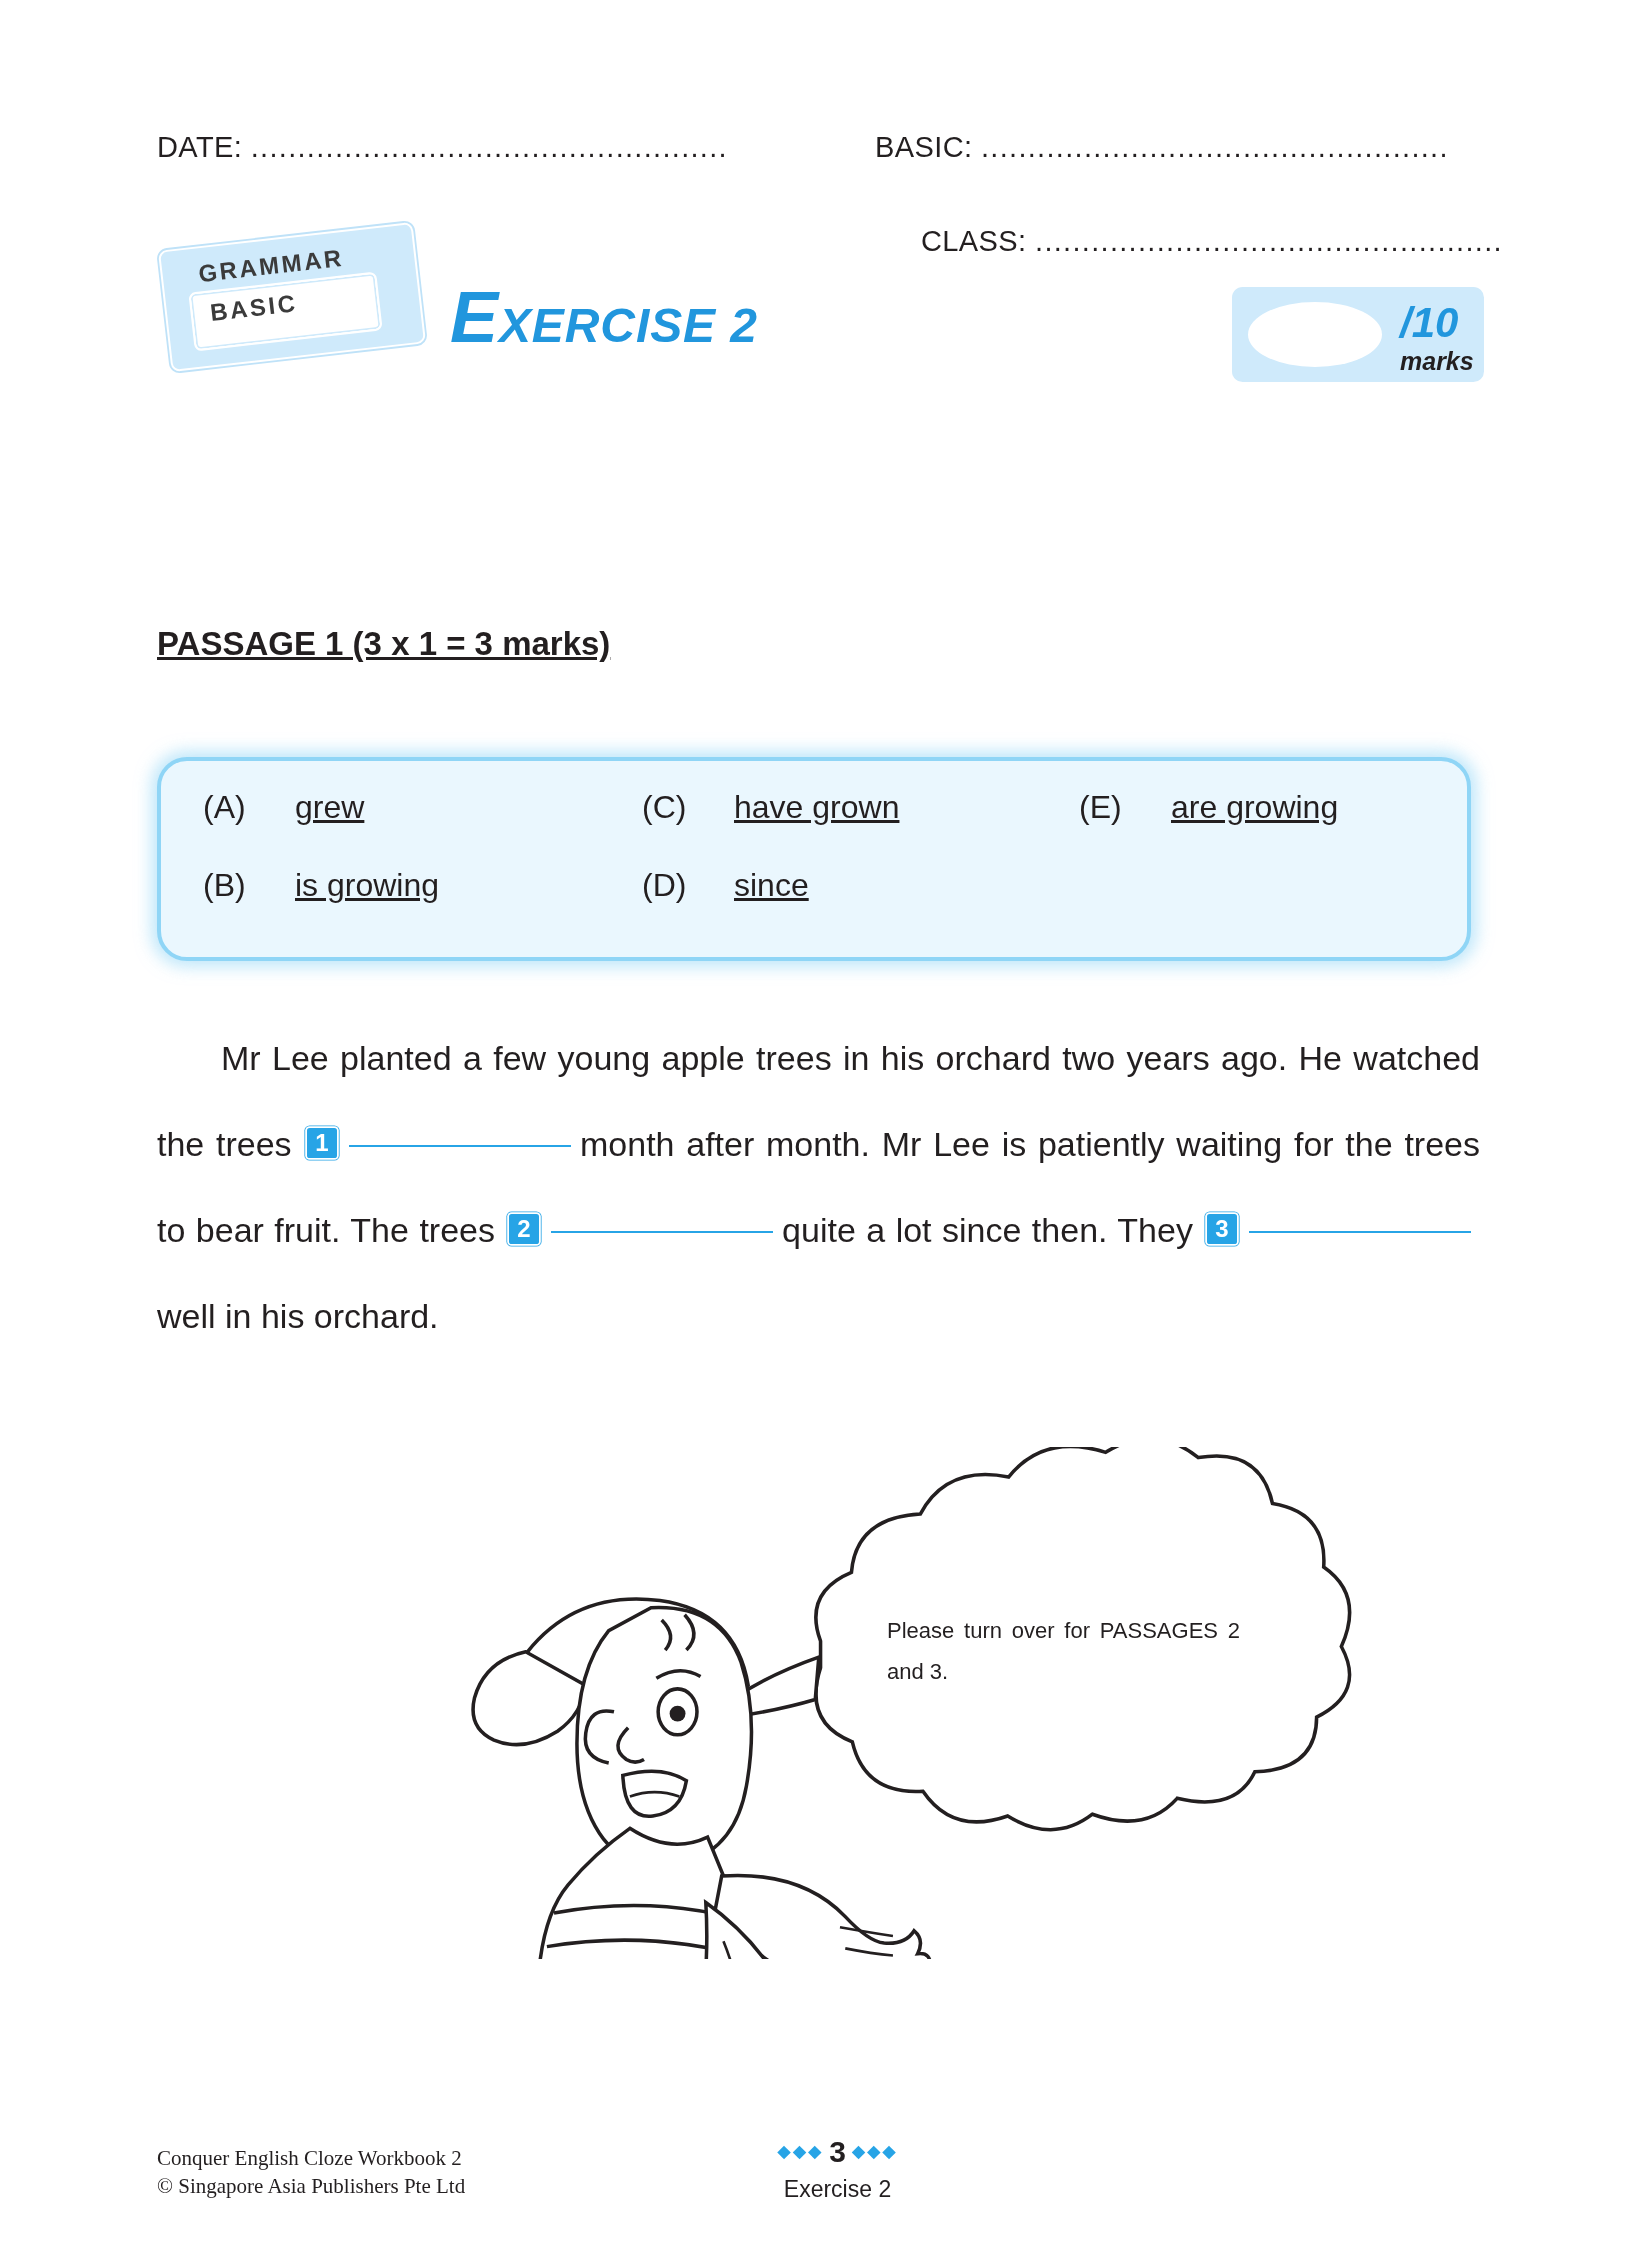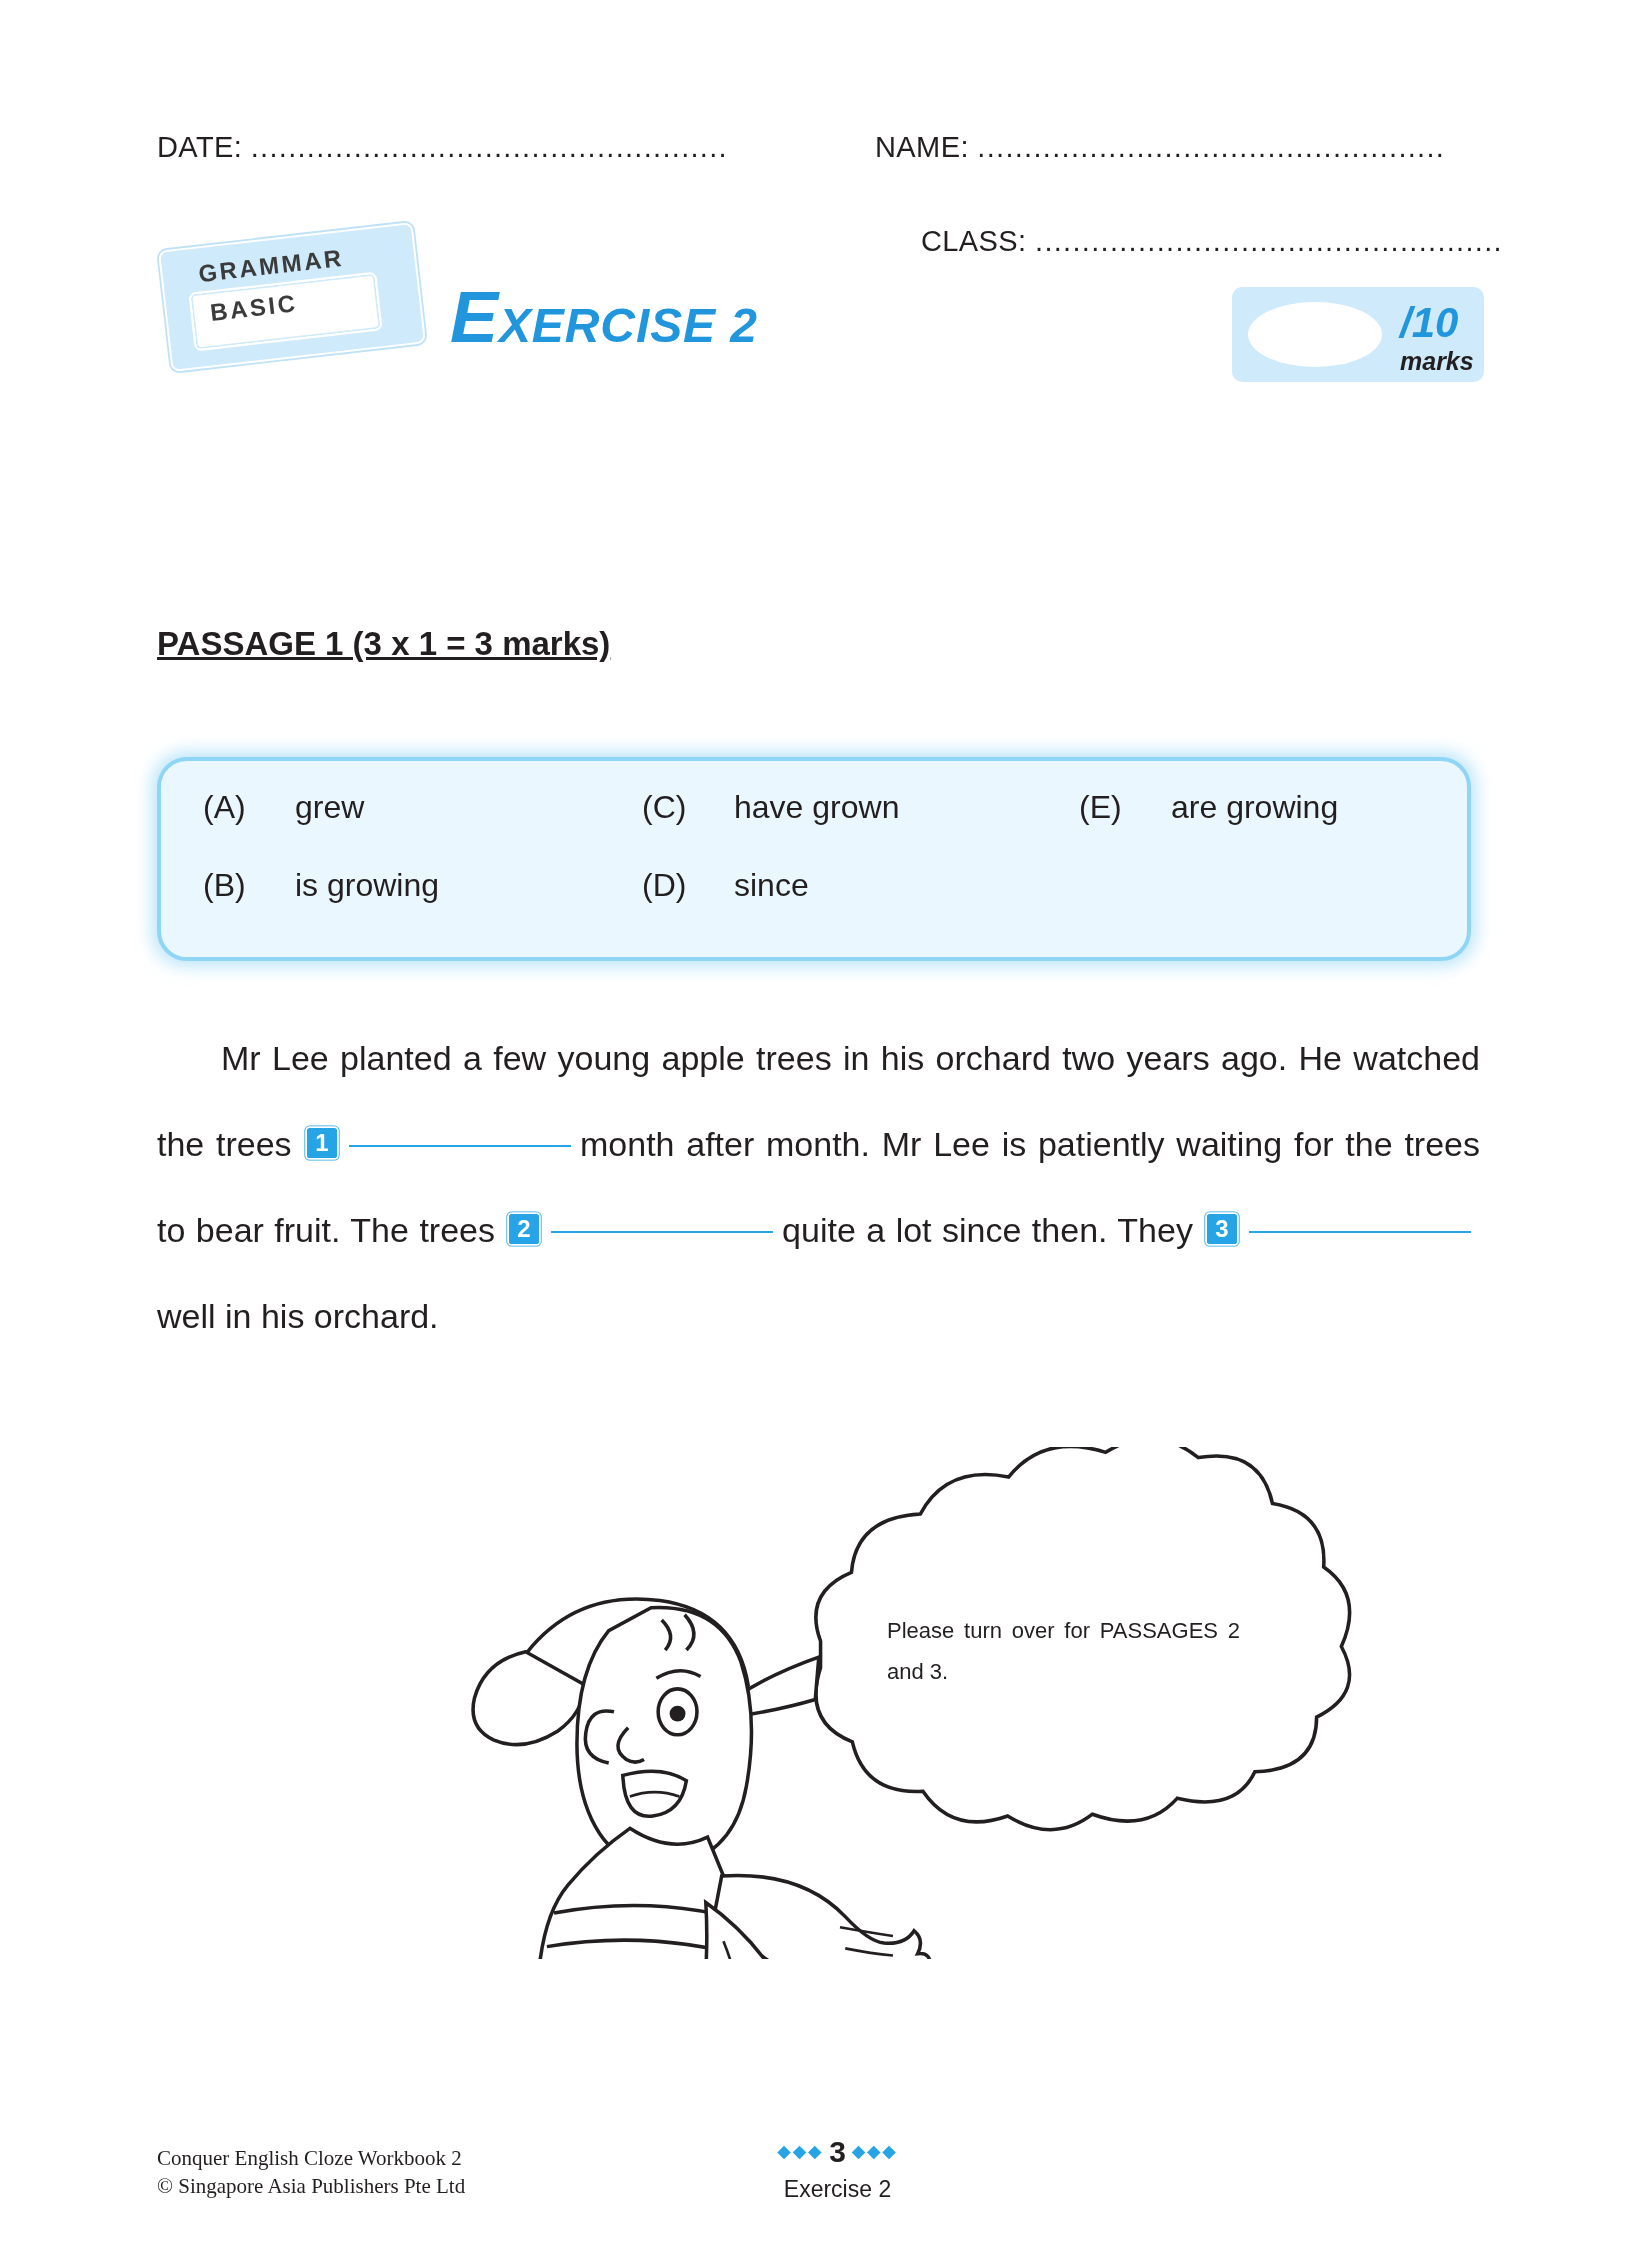--- a/index.html
+++ b/index.html
@@ -170,20 +170,21 @@
     background: #eaf7fe;
     border: 4.4px solid #8fd5f6;
     border-radius: 30px;
     box-shadow: 0 0 16px 5.3px rgba(140,212,246,0.55);
   }
   .opt {
     position: absolute;
     font-size: 32px;
     color: #231f20;
     white-space: nowrap;
+    text-decoration: underline;
   }
   .opt .lbl { display: inline-block; width: 92px; }
 
   
   .passage {
     position: absolute;
     left: 157px; top: 1015px;
     width: 1323px;
     font-size: 34px;
     line-height: 86px;
@@ -266,21 +267,21 @@
 </head>
 <body>
 
 <div class="page">
 
   <div class="hdr-date">
     <span>DATE:</span>
     <span class="dots">...................................................</span>
   </div>
   <div class="hdr-name">
-    <span>NAME:</span>
+    <span>BASIC:</span>
     <span class="dots">..................................................</span>
   </div>
   <div class="hdr-class">
     <span>CLASS:</span>
     <span class="dots">..................................................</span>
   </div>
 
   <div class="tag-wrap">
     <div class="tag-outer"></div>
     <div class="tag-inner"></div>

